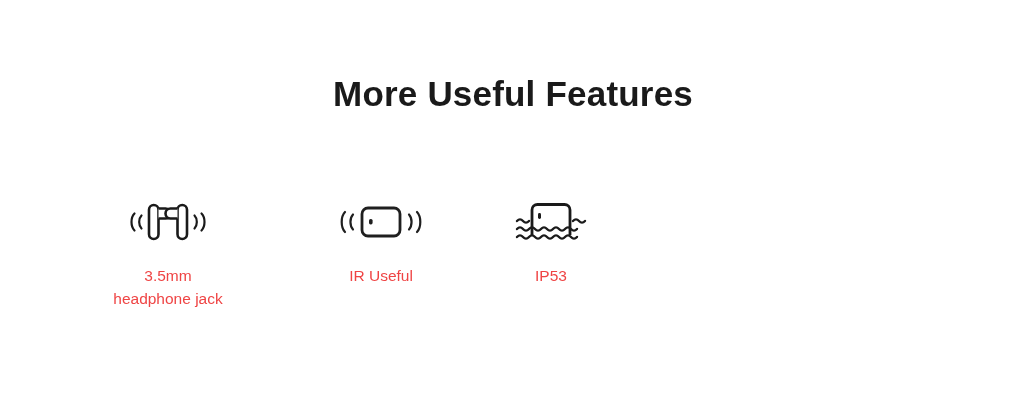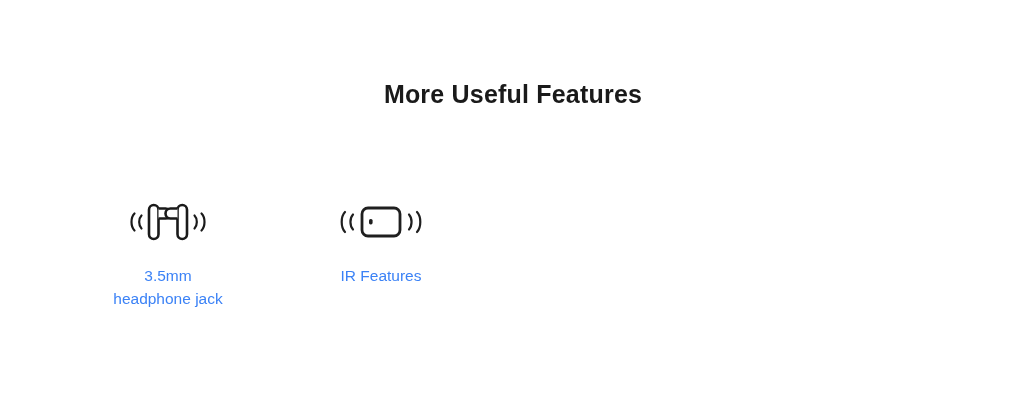--- a/index.html
+++ b/index.html
@@ -18,21 +18,21 @@
     width: 1026px;
     height: 407px;
     background: #ffffff;
   }
   .section-title {
     position: absolute;
     top: 72px;
     left: 0;
     width: 1026px;
     text-align: center;
-    font-size: 25px;
+    font-size: 35px;
     font-weight: 700;
     letter-spacing: 0.2px;
     color: #1a1a1a;
     line-height: 44px;
     white-space: nowrap;
   }
   .features-row {
     position: absolute;
     top: 196px;
     left: 0;
@@ -51,21 +51,21 @@
     height: 52px;
     display: flex;
     align-items: center;
     justify-content: center;
   }
   .feature-label {
     margin-top: 16px;
     text-align: center;
     font-size: 15.5px;
     font-weight: 400;
-    color: #3b82f6;
+    color: #ef4444;
     line-height: 23px;
     white-space: pre-line;
   }
   
   .col-1 { width: 336px; }
   .col-2 { width: 90px;  margin-left: 0; }
   .col-3 { width: 350px; }
   .col-4 { width: 250px; }
 </style>
 </head>
@@ -108,19 +108,37 @@
           <path d="M18 14.5 C14.6 18.2 14.6 25.8 18 29.5" stroke="#1f1f1f" stroke-width="2.2" stroke-linecap="round"></path>
 
           <rect x="27" y="8" width="38" height="28" rx="6" stroke="#1f1f1f" stroke-width="2.8" fill="#ffffff"></rect>
 
           <rect x="34" y="19" width="3.6" height="5.4" rx="1.6" fill="#1f1f1f"></rect>
 
           <path d="M74 14.5 C77.4 18.2 77.4 25.8 74 29.5" stroke="#1f1f1f" stroke-width="2.2" stroke-linecap="round"></path>
           <path d="M82 12 C86.4 16.6 86.4 27.4 82 32" stroke="#1f1f1f" stroke-width="2.2" stroke-linecap="round"></path>
         </svg>
       </div>
-      <div class="feature-label">IR Features</div>
+      <div class="feature-label">IR Useful</div>
     </div>
 
 
+    <div class="feature col-4">
+      <div class="feature-icon">
+        <svg width="72" height="46" viewBox="0 0 72 46" fill="none" xmlns="http://www.w3.org/2000/svg" aria-hidden="true">
+
+          <path d="M17 36 L17 11 a5.5 5.5 0 0 1 5.5 -5.5 H49.5 a5.5 5.5 0 0 1 5.5 5.5 L55 36" stroke="#1a1a1a" stroke-width="2.8" fill="#ffffff" stroke-linejoin="round"></path>
+
+          <rect x="23" y="14" width="3" height="6" rx="1.4" fill="#1a1a1a"></rect>
+
+          <path d="M2 22 q3 -3.2 6 0 q3 3.2 6 0" stroke="#1a1a1a" stroke-width="2.4" fill="none" stroke-linecap="round"></path>
+          <path d="M58 22 q3 -3.2 6 0 q3 3.2 6 0" stroke="#1a1a1a" stroke-width="2.4" fill="none" stroke-linecap="round"></path>
+
+          <path d="M2 30 q3 -3.2 6 0 q3 3.2 6 0 q3 -3.2 6 0 q3 3.2 6 0 q3 -3.2 6 0 q3 3.2 6 0 q3 -3.2 6 0 q3 3.2 6 0 q3 -3.2 6 0 q3 3.2 6 0" stroke="#1a1a1a" stroke-width="2.4" fill="none" stroke-linecap="round"></path>
+
+          <path d="M2 38 q3 -3.2 6 0 q3 3.2 6 0 q3 -3.2 6 0 q3 3.2 6 0 q3 -3.2 6 0 q3 3.2 6 0 q3 -3.2 6 0 q3 3.2 6 0 q3 -3.2 6 0 q3 3.2 6 0" stroke="#1a1a1a" stroke-width="2.4" fill="none" stroke-linecap="round"></path>
+        </svg>
+      </div>
+      <div class="feature-label">IP53</div>
+    </div>
 
   </div>
 </div>
 
 </body></html>

